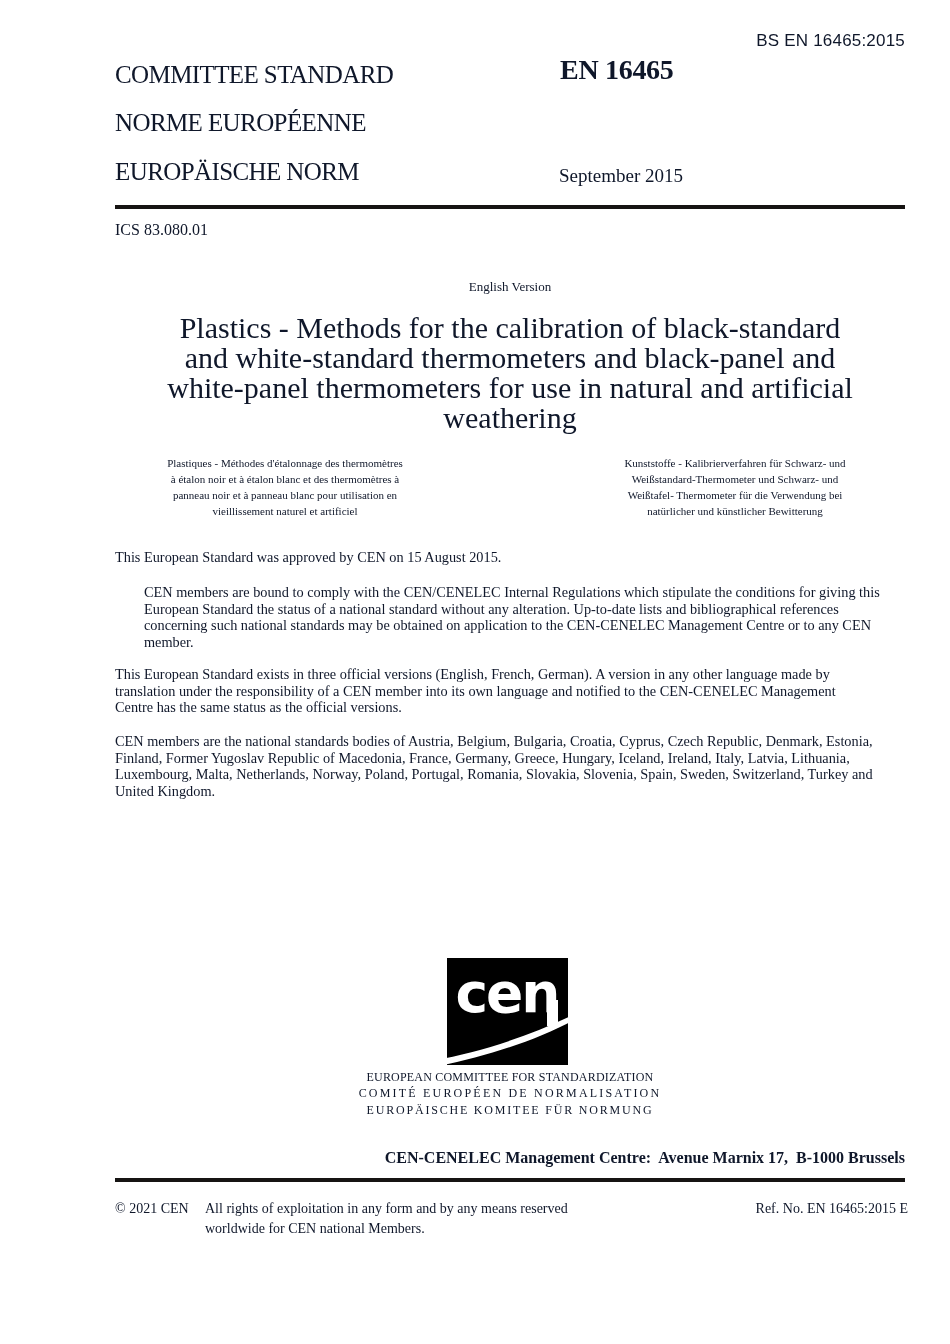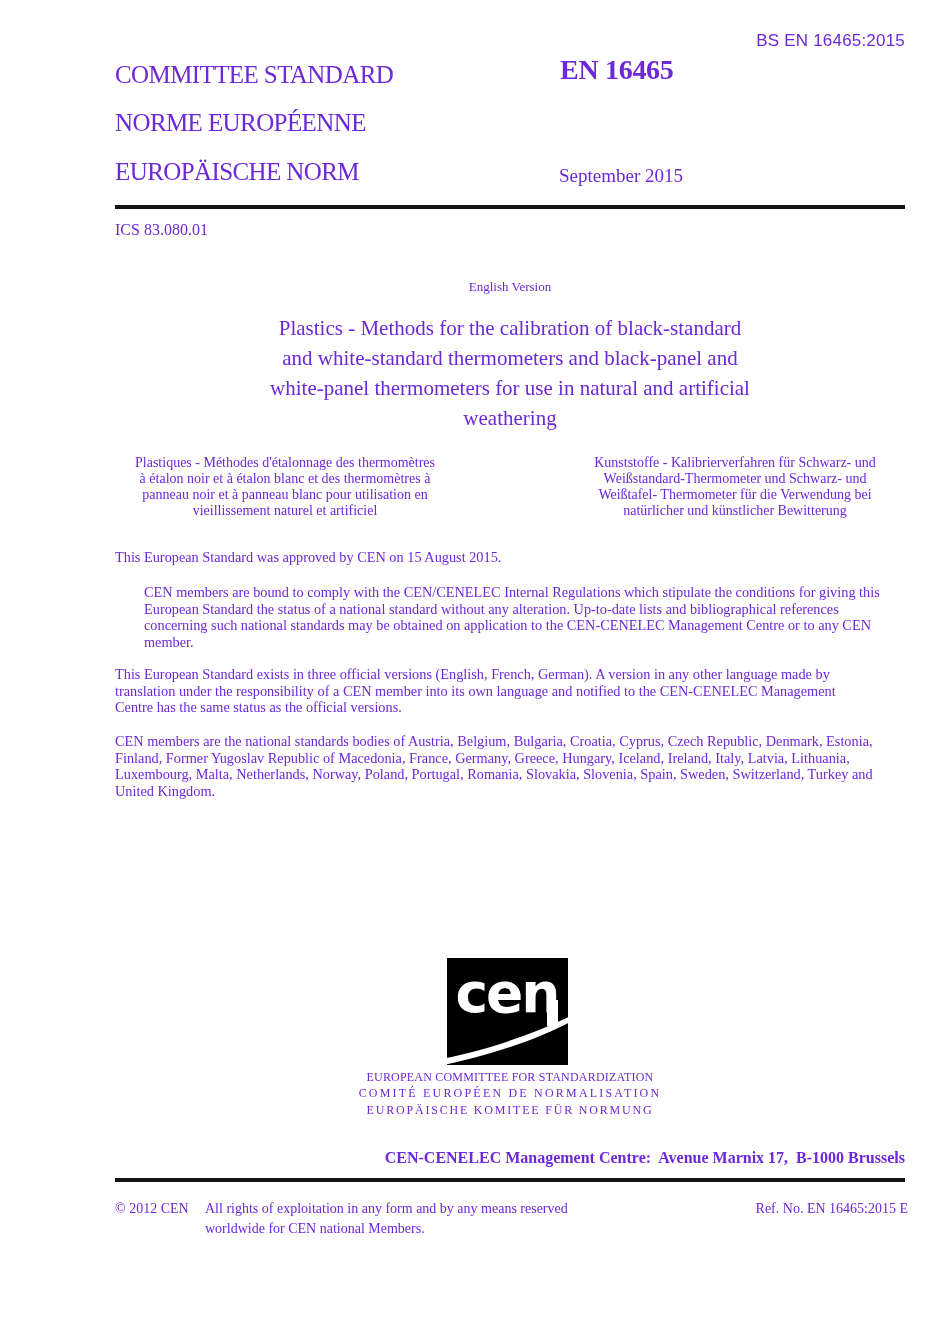--- a/index.html
+++ b/index.html
@@ -1,21 +1,21 @@
 <!DOCTYPE html>
 <html><head>
 <meta charset="utf-8">
 <style>
   html,body{margin:0;padding:0;background:#e8e8e8;}
   .page{
     position:relative;
     width:950px;height:1344px;
     margin:0 auto;
     background:#ffffff;
-    color:#6d28d9;
+    color:#0f172a;
     font-family:"Liberation Serif","DejaVu Serif",serif;
     overflow:hidden;
   }
   .abs{position:absolute;}
   .doc-ref{
     top:31px;left:115px;width:790px;
     text-align:right;
     font-family:"Liberation Sans","DejaVu Sans",sans-serif;
     font-size:17px;letter-spacing:.2px;
   }
@@ -25,24 +25,24 @@
   .std-name.n3{top:159px;}
   .std-number{top:56px;left:560px;font-size:28px;font-weight:bold;letter-spacing:-.3px;line-height:1;}
   .pub-date{top:166px;left:559px;font-size:19px;line-height:1;}
   .rule{left:115px;width:790px;height:4px;background:#161413;}
   .rule.r1{top:205px;}
   .rule.r2{top:1178px;}
   .ics{top:222px;left:115px;font-size:16px;line-height:1;}
   .version-label{top:280px;left:115px;width:790px;text-align:center;font-size:13px;line-height:1;}
   .title-en{
     top:313px;left:115px;width:790px;
-    text-align:center;font-size:21px;line-height:30px;
+    text-align:center;font-size:30px;line-height:30px;
     white-space:pre-line;
   }
-  .title-col{top:455px;width:340px;text-align:center;font-size:14px;line-height:16px;white-space:pre-line;}
+  .title-col{top:455px;width:340px;text-align:center;font-size:11px;line-height:16px;white-space:pre-line;}
   .title-fr{left:115px;}
   .title-de{left:565px;}
   .para{left:115px;width:800px;font-size:14.3px;line-height:16.5px;white-space:pre-line;text-align:left;}
   .p1{top:549px;}
   .p2{top:584px;margin-left:29px;}
   .p3{top:666px;}
   .p4{top:733px;}
   .logo-wrap{top:958px;left:447px;width:121px;height:107px;}
   .logo-wrap svg{overflow:visible;display:block;}
   .committee{top:1069px;left:115px;width:790px;text-align:center;font-size:12px;line-height:16.3px;}
@@ -116,18 +116,18 @@
   <div class="abs committee">
     <div class="cl1">EUROPEAN COMMITTEE FOR STANDARDIZATION</div>
     <div class="cl2">COMITÉ EUROPÉEN DE NORMALISATION</div>
     <div class="cl3">EUROPÄISCHE KOMITEE FÜR NORMUNG</div>
   </div>
 
   <div class="abs mgmt">CEN-CENELEC Management Centre:  Avenue Marnix 17,  B-1000 Brussels</div>
 
   <div class="abs rule r2"></div>
 
-  <div class="abs foot foot-copy">© 2012 CEN</div>
+  <div class="abs foot foot-copy">© 2021 CEN</div>
   <div class="abs foot foot-rights">All rights of exploitation in any form and by any means reserved
 worldwide for CEN national Members.</div>
   <div class="abs foot foot-ref">Ref. No. EN 16465:2015 E</div>
 
 </div>
 
 </body></html>

